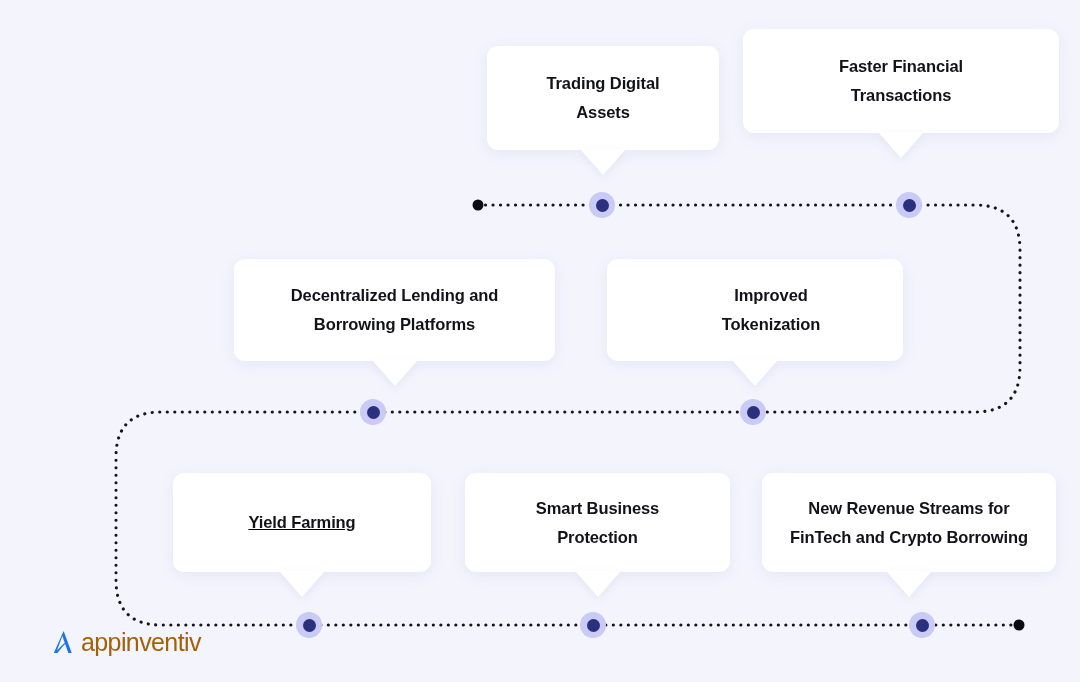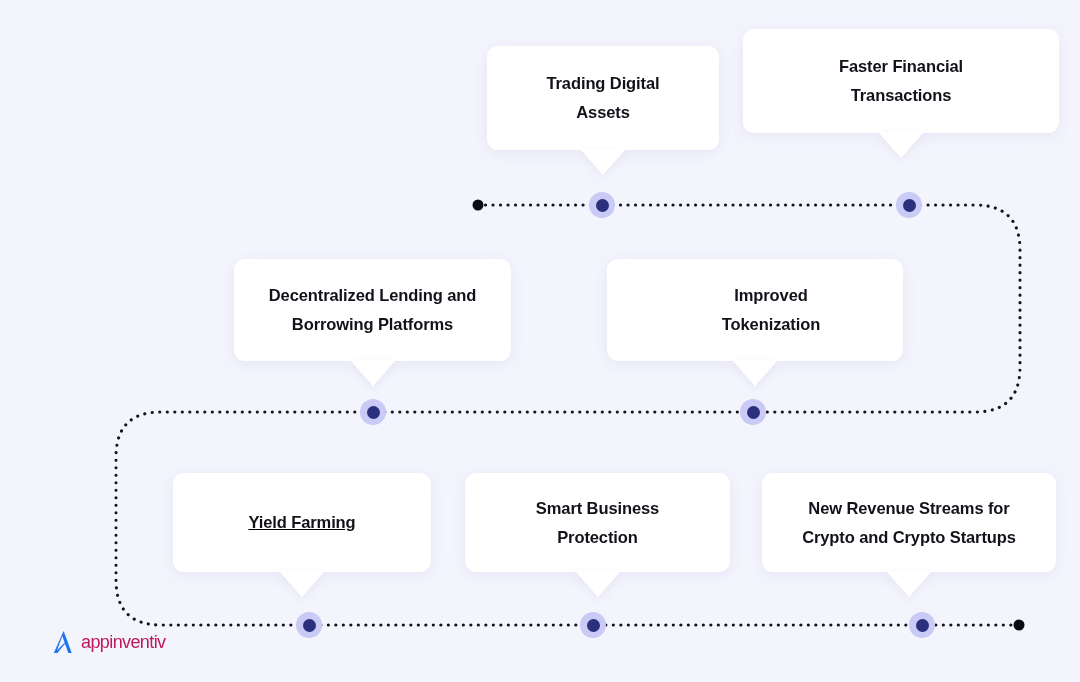--- a/index.html
+++ b/index.html
@@ -114,22 +114,22 @@
     display: flex;
     align-items: center;
     gap: 1px;
   }
   .logo-mark {
     width: 32px;
     height: 32px;
     flex: 0 0 auto;
   }
   .logo-text {
-    font-size: 18px;
-    color: #be185d;
+    font-size: 25px;
+    color: #a16207;
     letter-spacing: -0.6px;
     line-height: 1;
   }
 </style>
 </head>
 <body>
 
 <div id="stage">
 
 
@@ -149,42 +149,42 @@
   <div class="card" style="left:487px; top:46px; width:232px; height:104px;">
     <span class="card-label">Trading Digital
 Assets</span>
   </div>
 
   <div class="card" style="left:743px; top:29px; width:316px; height:104px;">
     <span class="card-label">Faster Financial
 Transactions</span>
   </div>
 
-  <div class="card" style="left:234px; top:259px; width:277px; height:102px;">
+  <div class="card" style="left:234px; top:259px; width:321px; height:102px;">
     <span class="card-label">Decentralized Lending and
 Borrowing Platforms</span>
   </div>
 
   <div class="card" style="left:607px; top:259px; width:296px; height:102px;padding-left:46px;">
     <span class="card-label">Improved
 Tokenization</span>
   </div>
 
   <div class="card" style="left:173px; top:473px; width:258px; height:99px;text-decoration:underline;">
     <span class="card-label">Yield Farming</span>
   </div>
 
   <div class="card" style="left:465px; top:473px; width:265px; height:99px;">
     <span class="card-label">Smart Business
 Protection</span>
   </div>
 
   <div class="card" style="left:762px; top:473px; width:294px; height:99px;">
     <span class="card-label">New Revenue Streams for
-Crypto and Crypto Startups</span>
+FinTech and Crypto Borrowing</span>
   </div>
 
   <div class="endcap" style="left:478px; top:205px;"></div>
   <div class="endcap" style="left:1019px; top:625px;"></div>
 
   <div class="node" style="left:602px; top:205px;">
     <span class="node-core"></span>
   </div>
   <div class="node" style="left:909px; top:205px;">
     <span class="node-core"></span>

